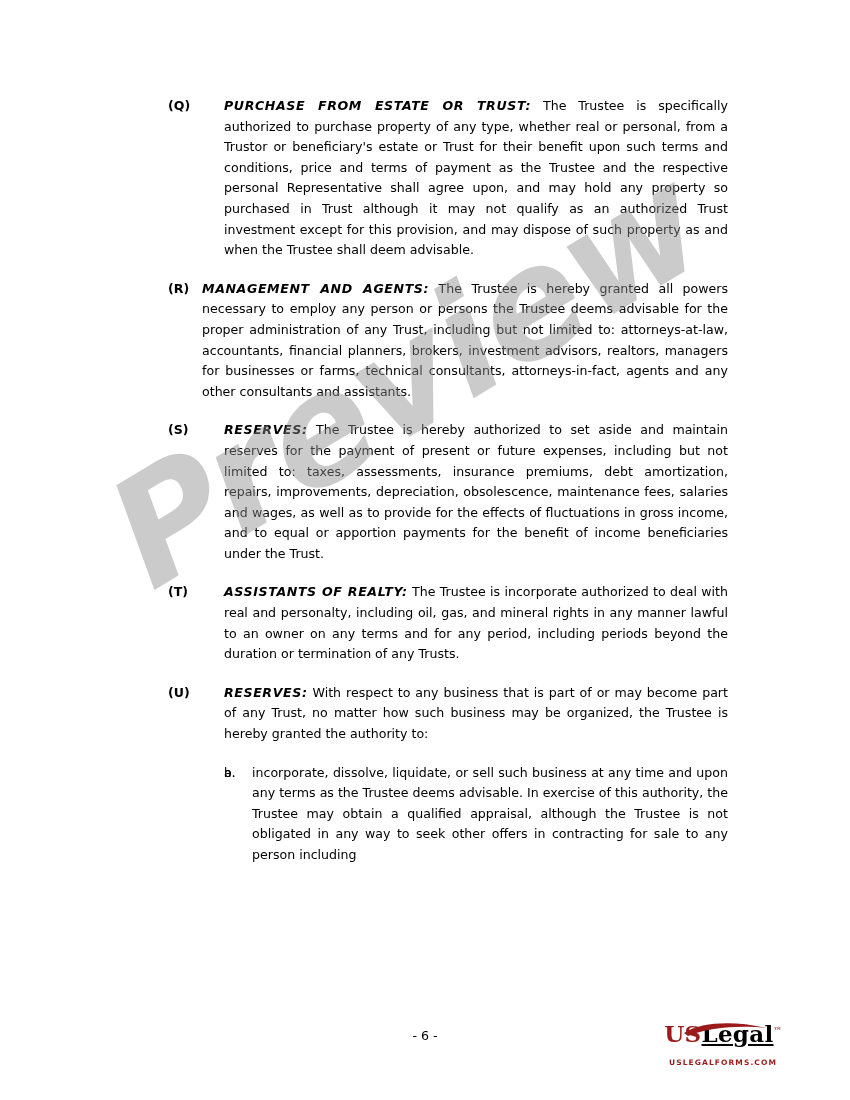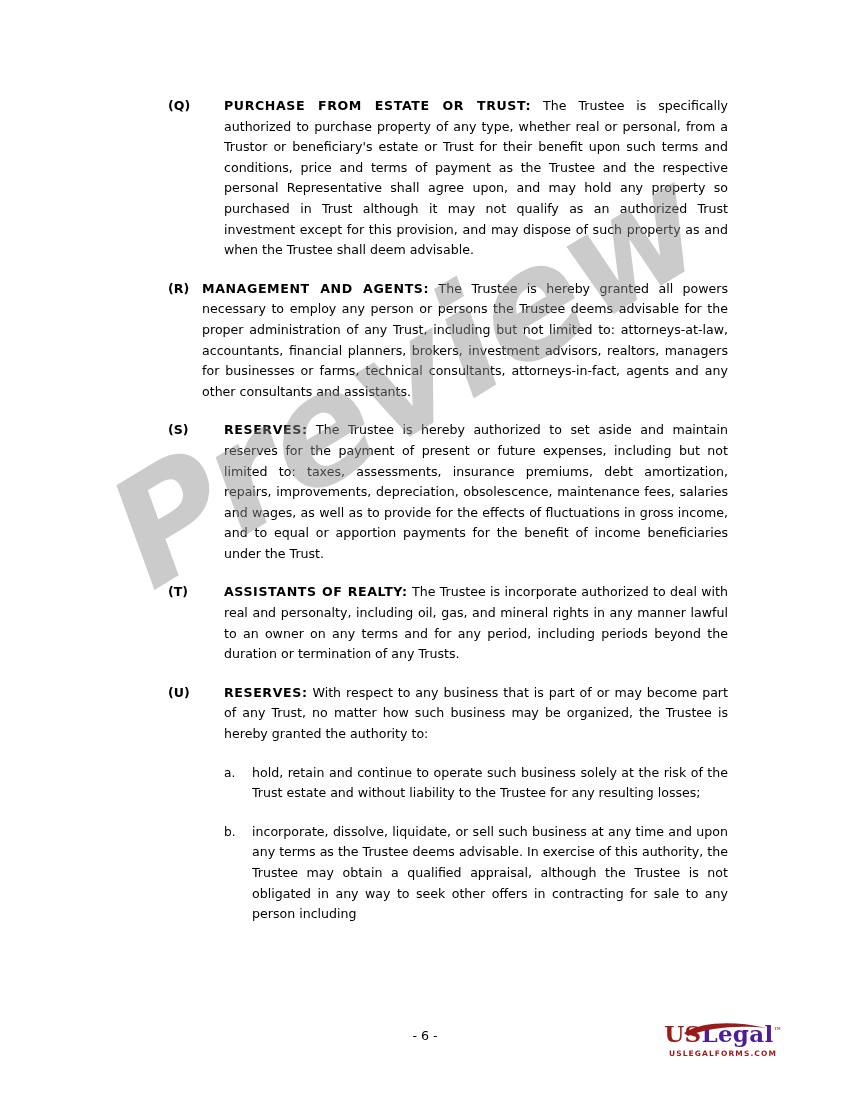--- a/index.html
+++ b/index.html
@@ -41,20 +41,21 @@
   .body-indent {
     display: block;
     padding-left: 56px;
   }
   .heading {
     font-weight: bold;
     letter-spacing: 0.2px;
   }
   .spaced {
     letter-spacing: 0.6px;
+    font-style: italic;
   }
   .sub {
     position: relative;
     margin-bottom: 18px;
     font-size: 12.6px;
     line-height: 20.6px;
     color: #000000;
     text-align: justify;
     padding-left: 84px;
   }
@@ -111,33 +112,34 @@
     font-weight: bold;
     color: #9b1b1b;
     letter-spacing: 0.3px;
     line-height: 24px;
     white-space: nowrap;
   }
   .logo-main .us {
     color: #9b1b1b;
   }
   .logo-main .legal {
-    color: #4c1d95;
+    color: #000000;
+    text-decoration: underline;
   }
   .logo-tm {
     font-size: 8px;
     vertical-align: super;
   }
   .logo-sub {
     font-family: "DejaVu Sans", sans-serif;
     font-size: 7.5px;
     font-weight: bold;
     color: #9b1b1b;
     letter-spacing: 1.1px;
-    margin-top: 3px;
+    margin-top: 12px;
   }
   .logo-swoosh {
     position: absolute;
     left: 34px;
     top: 1px;
     width: 86px;
     height: 20px;
   }
 </style>
 </head>
@@ -182,21 +184,20 @@
     <div class="para">
       <span class="label">(U)</span>
       <span class="body-indent">
         <span class="heading spaced">RESERVES:</span>
         <span>With respect to any business that is part of or may become part of any Trust, no matter how such business may be organized, the Trustee is hereby granted the authority to:</span>
       </span>
     </div>
 
     <div class="sub">
       <span class="sublabel">a.</span>
-      <span>hold, retain and continue to operate such business solely at the risk of the Trust estate and without liability to the Trustee for any resulting losses;</span>
     </div>
 
     <div class="sub">
       <span class="sublabel">b.</span>
       <span>incorporate, dissolve, liquidate, or sell such business at any time and upon any terms as the Trustee deems advisable. In exercise of this authority, the Trustee may obtain a qualified appraisal, although the Trustee is not obligated in any way to seek other offers in contracting for sale to any person including</span>
     </div>
 
   </div>
 
   <div class="watermark">

